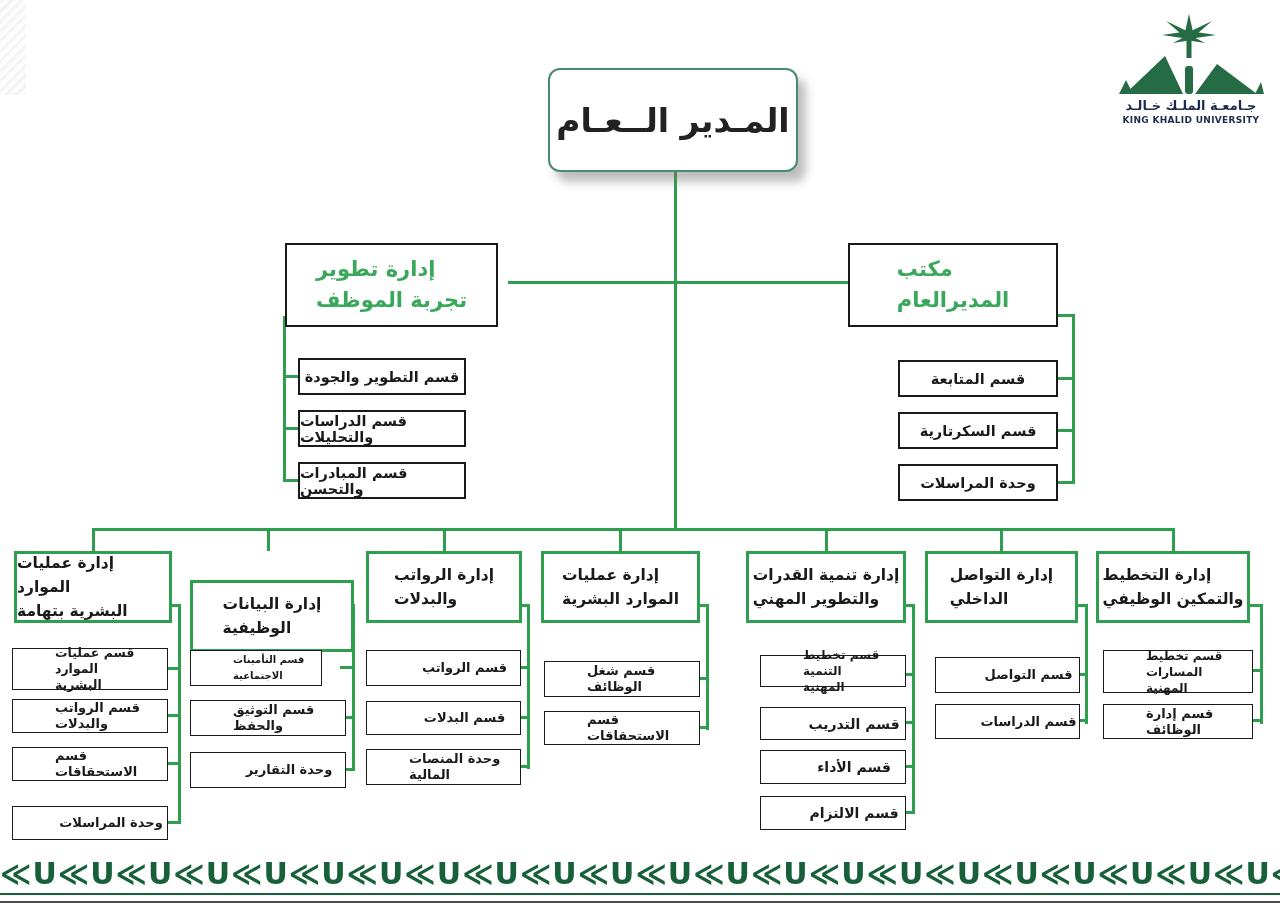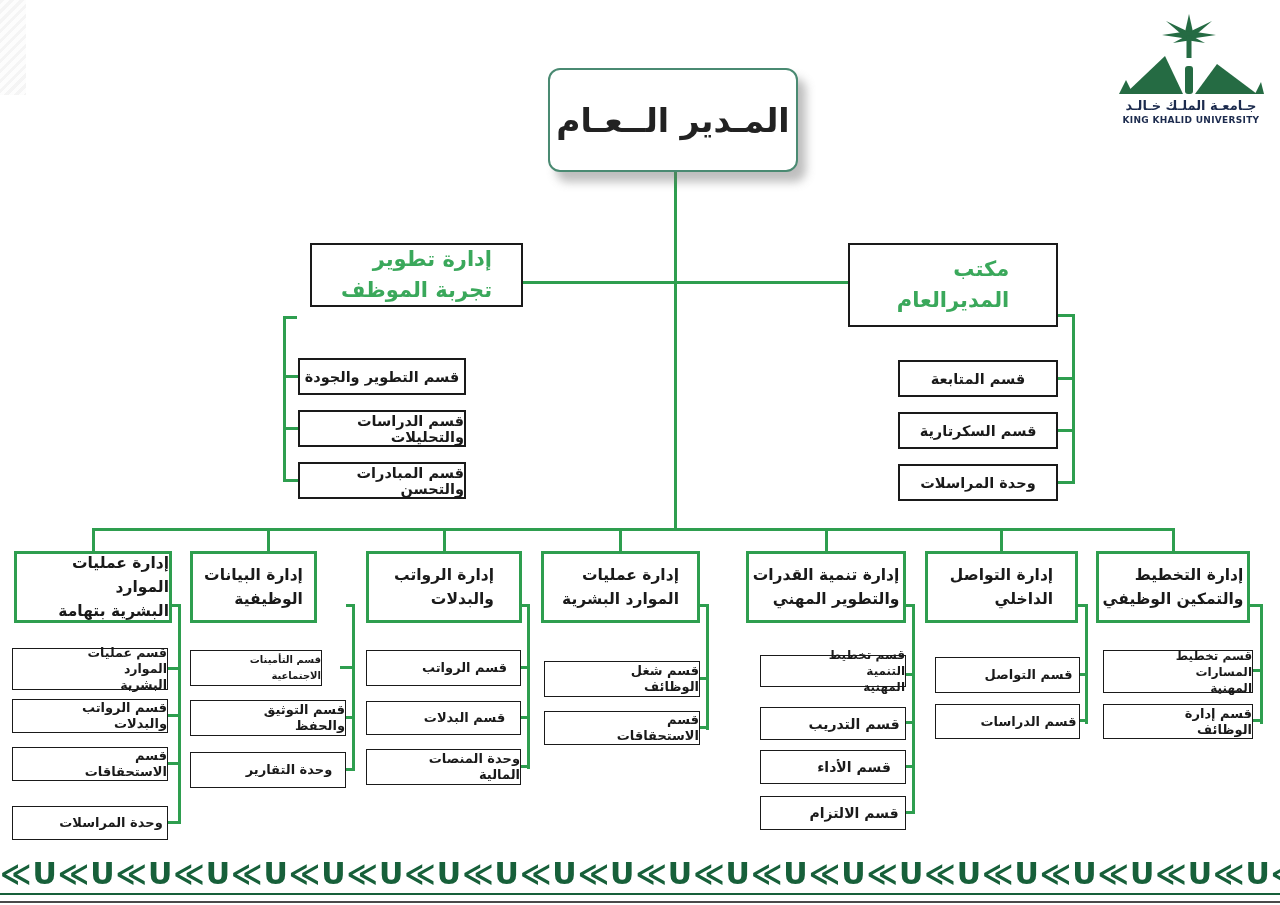--- a/index.html
+++ b/index.html
@@ -3,21 +3,21 @@
 <meta charset="utf-8">
 <style>
   * { margin:0; padding:0; box-sizing:border-box; }
   html,body { background:#fff; }
   #stage {
     position:relative; width:1280px; height:905px; background:#ffffff;
     font-family:"DejaVu Sans", sans-serif; overflow:hidden;
   }
   .ln { position:absolute; background:var(--connector); }
   .box { position:absolute; display:flex; align-items:center; justify-content:center;
-         text-align:right; background:#fff; direction:rtl; white-space:pre-line; }
+         text-align:left; background:#fff; direction:rtl; white-space:pre-line; }
   .root {
     border:2px solid var(--root-border); border-radius:12px;
     font-size:33px; font-weight:600; color:#222;
     box-shadow:8px 10px 10px rgba(110,110,110,.45);
   }
   .l2 { border:2px solid var(--box-border); color:var(--l2-text);
         font-size:21px; font-weight:bold; line-height:31px; }
   .l2sub { border:2px solid var(--box-border); color:var(--text);
            font-size:14.5px; font-weight:bold; }
   .dept { border:3px solid var(--dept-border); color:var(--text);
@@ -125,41 +125,41 @@
   <div class="ln" style="left:1073px;top:673px;width:15px;height:3px"></div>
   <div class="ln" style="left:1073px;top:719px;width:15px;height:3px"></div>
 
   <div class="ln" style="left:1250px;top:604px;width:13px;height:3px"></div>
   <div class="ln" style="left:1260px;top:604px;width:3px;height:120px"></div>
   <div class="ln" style="left:1248px;top:669px;width:15px;height:3px"></div>
   <div class="ln" style="left:1248px;top:719px;width:15px;height:3px"></div>
 
   <div class="box root" style="left:548px;top:68px;width:250px;height:104px">المـدير الــعـام</div>
 
-  <div class="box l2" style="left:310px;top:243px;width:213px;height:64px">إدارة تطوير
+  <div class="box l2" style="left:285px;top:243px;width:213px;height:84px">إدارة تطوير
 تجربة الموظف</div>
   <div class="box l2sub" style="left:298px;top:358px;width:168px;height:37px">قسم  التطوير والجودة</div>
   <div class="box l2sub" style="left:298px;top:410px;width:168px;height:37px">قسم الدراسات والتحليلات</div>
   <div class="box l2sub" style="left:298px;top:462px;width:168px;height:37px">قسم المبادرات والتحسن</div>
 
   <div class="box l2sub" style="left:898px;top:360px;width:160px;height:37px">قسم المتابعة</div>
   <div class="box l2" style="left:848px;top:243px;width:210px;height:84px">مكتب
 المديرالعام</div>
   <div class="box l2sub" style="left:898px;top:412px;width:160px;height:37px">قسم السكرتارية</div>
   <div class="box l2sub" style="left:898px;top:464px;width:160px;height:37px">وحدة المراسلات</div>
 
   <div class="box dept" style="left:14px;top:551px;width:158px;height:72px">إدارة عمليات الموارد
 البشرية بتهامة</div>
   <div class="box sub" style="left:12px;top:648px;width:156px;height:42px;font-size:12.5px">قسم عمليات الموارد
 البشرية</div>
   <div class="box sub" style="left:12px;top:699px;width:156px;height:34px">قسم الرواتب والبدلات</div>
   <div class="box sub" style="left:12px;top:747px;width:156px;height:34px">قسم الاستحقاقات</div>
   <div class="box sub" style="left:12px;top:806px;width:156px;height:34px">وحدة المراسلات</div>
 
-  <div class="box dept" style="left:190px;top:551px;width:127px;height:72px">إدارة البيانات
+  <div class="box dept" style="left:190px;top:580px;width:164px;height:72px">إدارة البيانات
 الوظيفية</div>
   <div class="box sub" style="left:190px;top:650px;width:132px;height:36px;font-size:10px">قسم التأمينات الاجتماعية</div>
   <div class="box sub" style="left:190px;top:700px;width:156px;height:36px">قسم التوثيق والحفظ</div>
   <div class="box sub" style="left:190px;top:752px;width:156px;height:36px">وحدة التقارير</div>
 
   <div class="box sub" style="left:366px;top:650px;width:155px;height:36px">قسم الرواتب</div>
   <div class="box dept" style="left:366px;top:551px;width:156px;height:72px">إدارة الرواتب
 والبدلات</div>
   <div class="box sub" style="left:366px;top:701px;width:155px;height:34px">قسم البدلات</div>
   <div class="box sub" style="left:366px;top:749px;width:155px;height:36px">وحدة المنصات المالية</div>

